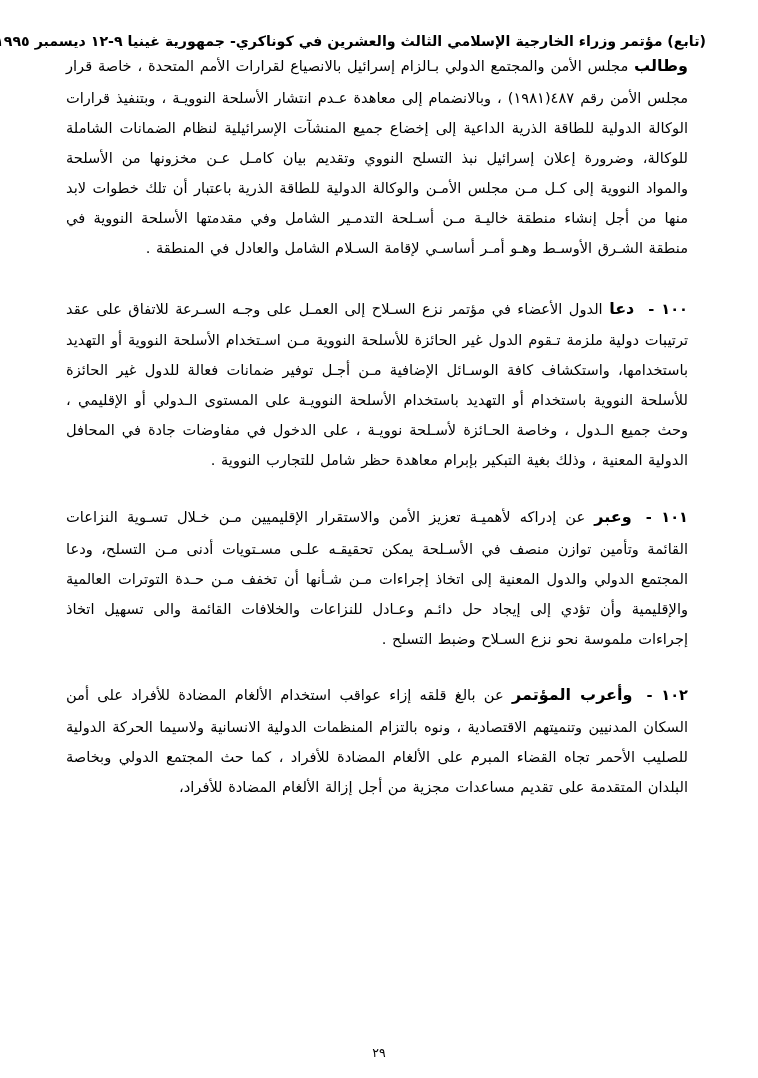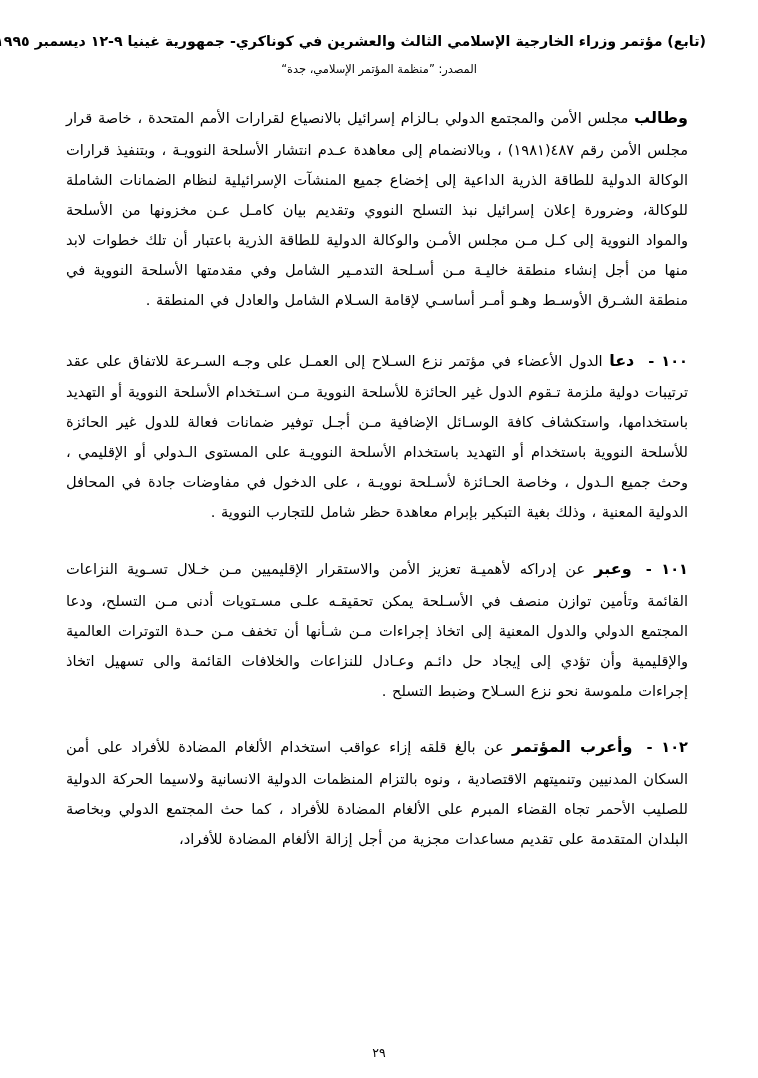--- a/index.html
+++ b/index.html
@@ -32,21 +32,20 @@
     white-space: nowrap;
     font-family: "DejaVu Sans", sans-serif;
   }
   .source-line {
     text-align: center;
     font-size: 11.4px;
     margin: 12px 0 0 0;
     font-family: "DejaVu Sans", sans-serif;
   }
   .body-area {
-    margin-top: 26px;
     padding: 0 18px 0 14px;
   }
   .para {
     font-size: 14.6px;
     line-height: 2.05;
     text-align: justify;
     text-align-last: right;
     margin: 0 0 26px 0;
     word-spacing: 1px;
   }
@@ -75,21 +74,20 @@
     letter-spacing: 1px;
   }
 </style>
 </head>
 <body>
 
 <div class="page">
 
   <div class="header-line">(تابع) مؤتمر وزراء الخارجية الإسلامي الثالث والعشرين في كوناكري- جمهورية غينيا ٩-١٢ ديسمبر ١٩٩٥-البيان الختامي</div>
 
-  <div class="source-line">المصدر: ”منظمة المؤتمر الإسلامي، جدة“</div>
 
   <div class="body-area">
 
     <p class="para first">
       <span class="b">وطالب</span><span> مجلس الأمن والمجتمع الدولي بـالزام إسرائيل بالانصياع لقرارات الأمم المتحدة ، خاصة قرار مجلس الأمن رقم ٤٨٧(١٩٨١) ، وبالانضمام إلى معاهدة عـدم انتشار الأسلحة النوويـة ، وبتنفيذ قرارات الوكالة الدولية للطاقة الذرية الداعية إلى إخضاع جميع المنشآت الإسرائيلية لنظام الضمانات الشاملة للوكالة، وضرورة إعلان إسرائيل نبذ التسلح النووي وتقديم بيان كامـل عـن مخزونها من الأسلحة والمواد النووية إلى كـل مـن مجلس الأمـن والوكالة الدولية للطاقة الذرية باعتبار أن تلك خطوات لابد منها من أجل إنشاء منطقة خاليـة مـن أسـلحة التدمـير الشامل وفي مقدمتها الأسلحة النووية في منطقة الشـرق الأوسـط وهـو أمـر أساسـي لإقامة السـلام الشامل والعادل في المنطقة .</span>
     </p>
 
     <p class="para">
       <span class="num">١٠٠ -</span><span class="gap"></span><span class="b">دعا</span><span> الدول الأعضاء في مؤتمر نزع السـلاح إلى العمـل على وجـه السـرعة للاتفاق على عقد ترتيبات دولية ملزمة تـقوم الدول غير الحائزة للأسلحة النووية مـن اسـتخدام الأسلحة النووية أو التهديد باستخدامها، واستكشاف كافة الوسـائل الإضافية مـن أجـل توفير ضمانات فعالة للدول غير الحائزة للأسلحة النووية باستخدام أو التهديد باستخدام الأسلحة النوويـة على المستوى الـدولي أو الإقليمي ، وحث جميع الـدول ، وخاصة الحـائزة لأسـلحة نوويـة ، على الدخول في مفاوضات جادة في المحافل الدولية المعنية ، وذلك بغية التبكير بإبرام معاهدة حظر شامل للتجارب النووية .</span>
     </p>

